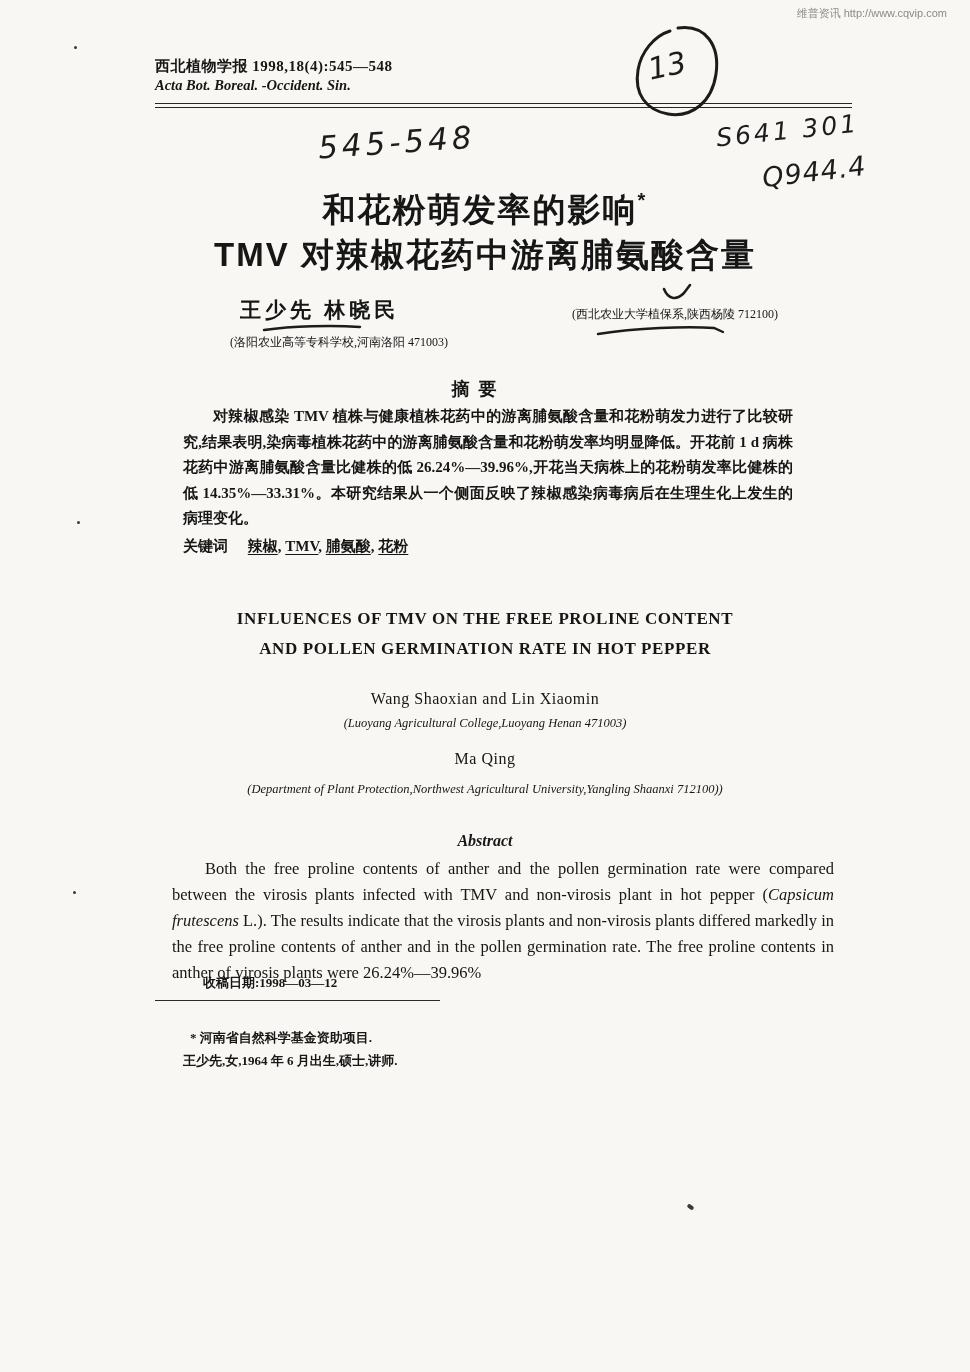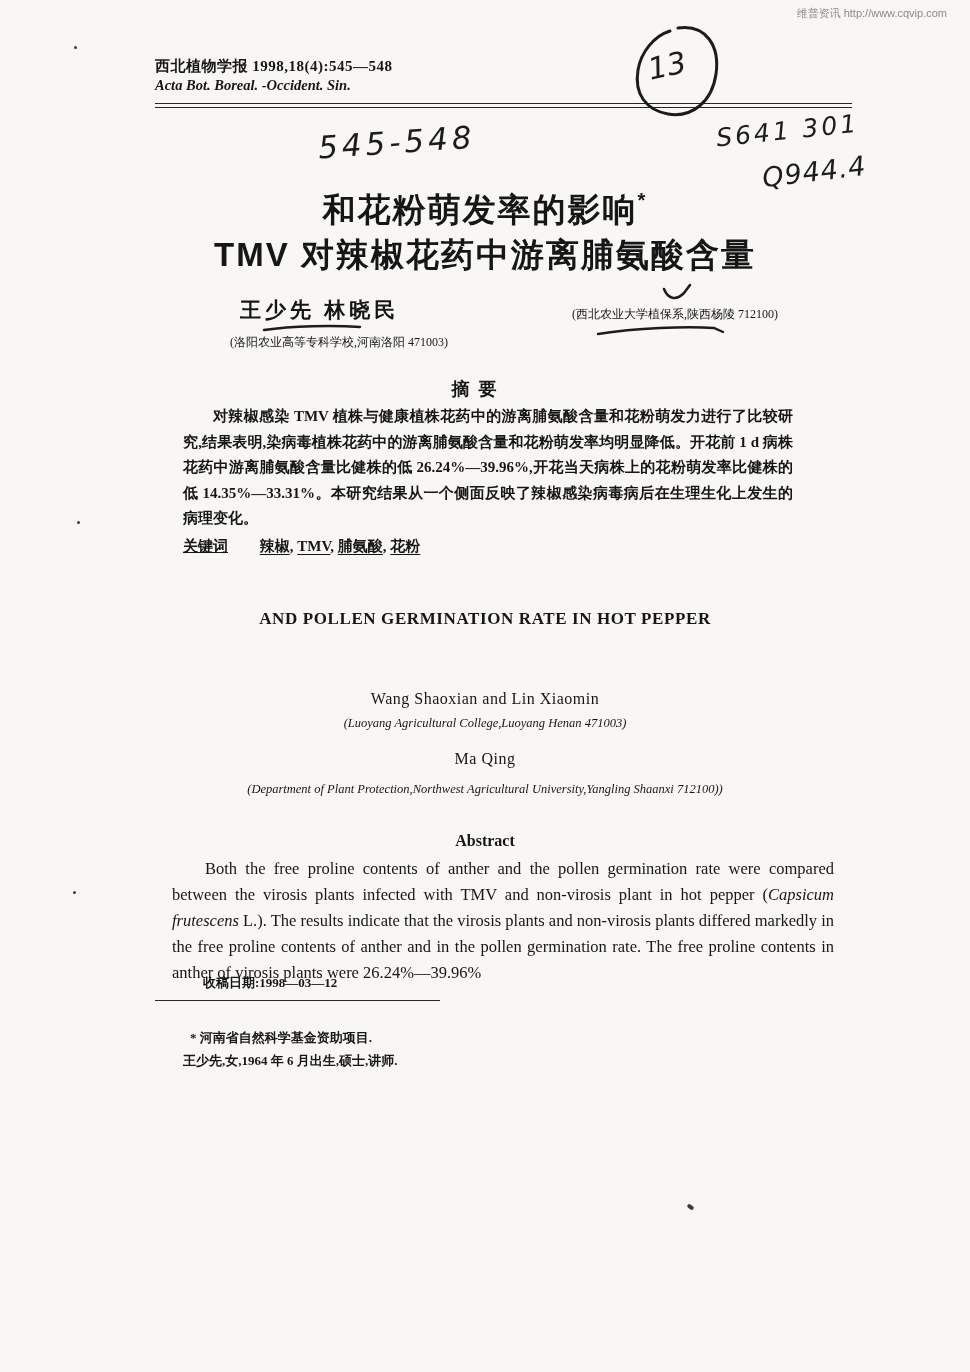--- a/index.html
+++ b/index.html
@@ -84,40 +84,40 @@
     left: 183px; top: 404px; width: 610px;
     font-size: 15px; line-height: 25.5px;
     font-weight: 600;
     text-align: justify;
     text-indent: 2em;
   }
   .keywords-line {
     left: 183px; top: 537px; width: 610px;
     font-size: 15px; font-weight: 600;
   }
-  .keywords-line .kw-label { font-weight: bold; margin-right: 28px; text-decoration: underline; }
+  .keywords-line .kw-label { font-weight: bold; margin-right: 16px; }
   .keywords-line .kw { text-decoration: underline; text-underline-offset: 3px; }
 
   
   .title-en {
     left: 140px; top: 604px; width: 690px; text-align: center;
     font-weight: bold; font-size: 17px; line-height: 30px;
     letter-spacing: 0.6px;
   }
 
   
   .en-authors1 { left: 140px; top: 690px; width: 690px; text-align: center; font-size: 16px; letter-spacing: 0.5px; }
   .en-aff1 { left: 140px; top: 716px; width: 690px; text-align: center; font-size: 12.5px; font-style: italic; }
   .en-authors2 { left: 140px; top: 750px; width: 690px; text-align: center; font-size: 16px; letter-spacing: 0.5px; }
   .en-aff2 { left: 140px; top: 782px; width: 690px; text-align: center; font-size: 12.5px; font-style: italic; }
 
   
   .abstract-en-heading {
     left: 140px; top: 832px; width: 690px; text-align: center;
-    font-weight: bold; font-size: 16px;
+    font-weight: bold; font-size: 16px; font-style: italic;
   }
   .abstract-en-body {
     left: 172px; top: 856px; width: 662px;
     font-size: 16.5px; line-height: 26px;
     text-align: justify; text-indent: 2em;
   }
   .abstract-en-body .species { font-style: italic; }
 
   
   .foot-rule { left: 155px; top: 1000px; width: 285px; border-top: 1.6px solid #2a2a2a; }
@@ -180,20 +180,21 @@
 
 <div class="abs keywords-line">
   <span class="kw-label">关键词</span>
   <span class="kw">辣椒</span><span>,</span>
   <span class="kw">TMV</span><span>,</span>
   <span class="kw">脯氨酸</span><span>,</span>
   <span class="kw">花粉</span>
 </div>
 
 <div class="abs title-en">
+  <div>INFLUENCES OF TMV ON THE FREE PROLINE CONTENT</div>
   <div>AND POLLEN GERMINATION RATE IN HOT PEPPER</div>
 </div>
 
 <div class="abs en-authors1">Wang Shaoxian and Lin Xiaomin</div>
 <div class="abs en-aff1">(Luoyang Agricultural College,Luoyang Henan 471003)</div>
 <div class="abs en-authors2">Ma Qing</div>
 <div class="abs en-aff2">(Department of Plant Protection,Northwest Agricultural University,Yangling Shaanxi 712100))</div>
 
 <div class="abs abstract-en-heading">Abstract</div>
 <div class="abs abstract-en-body">

